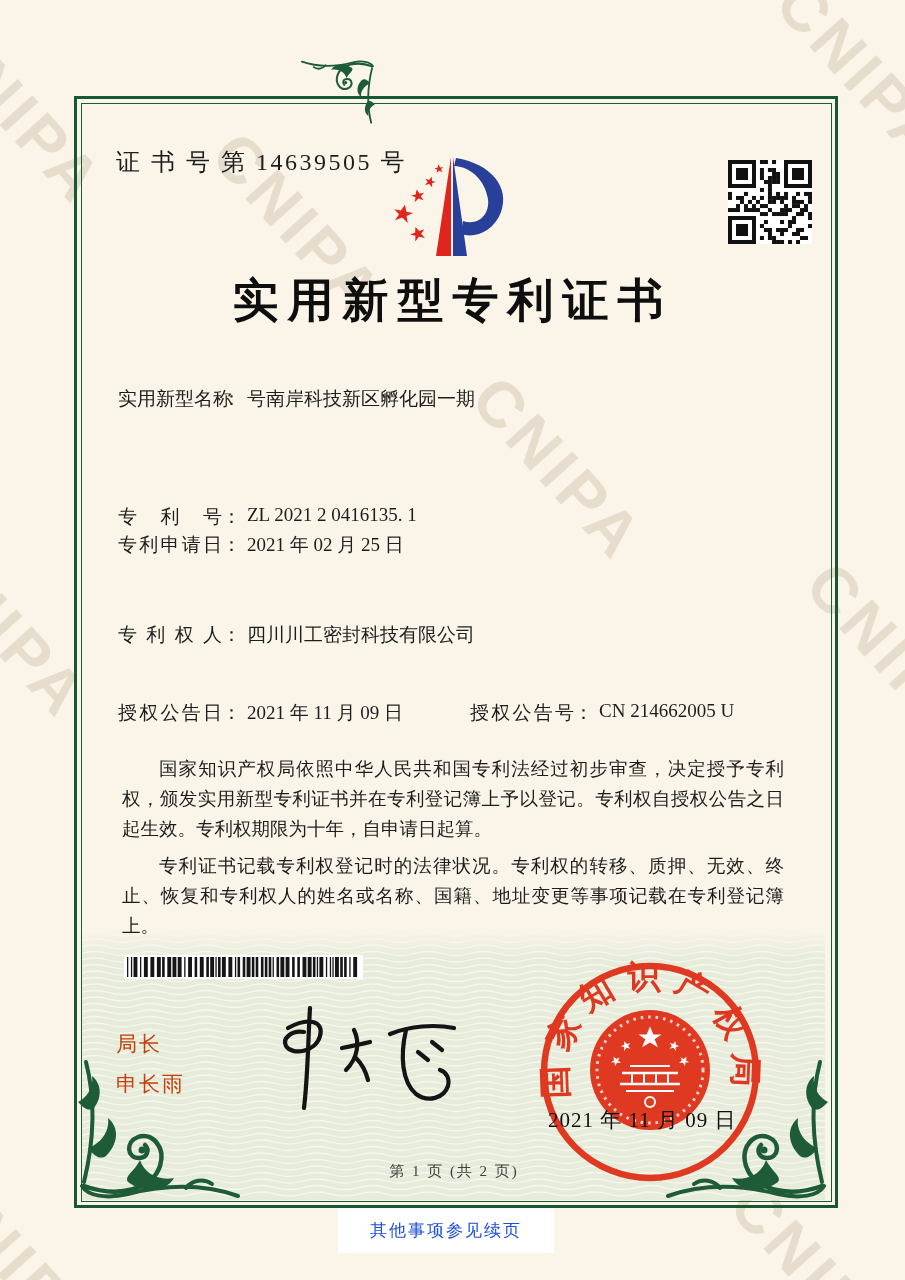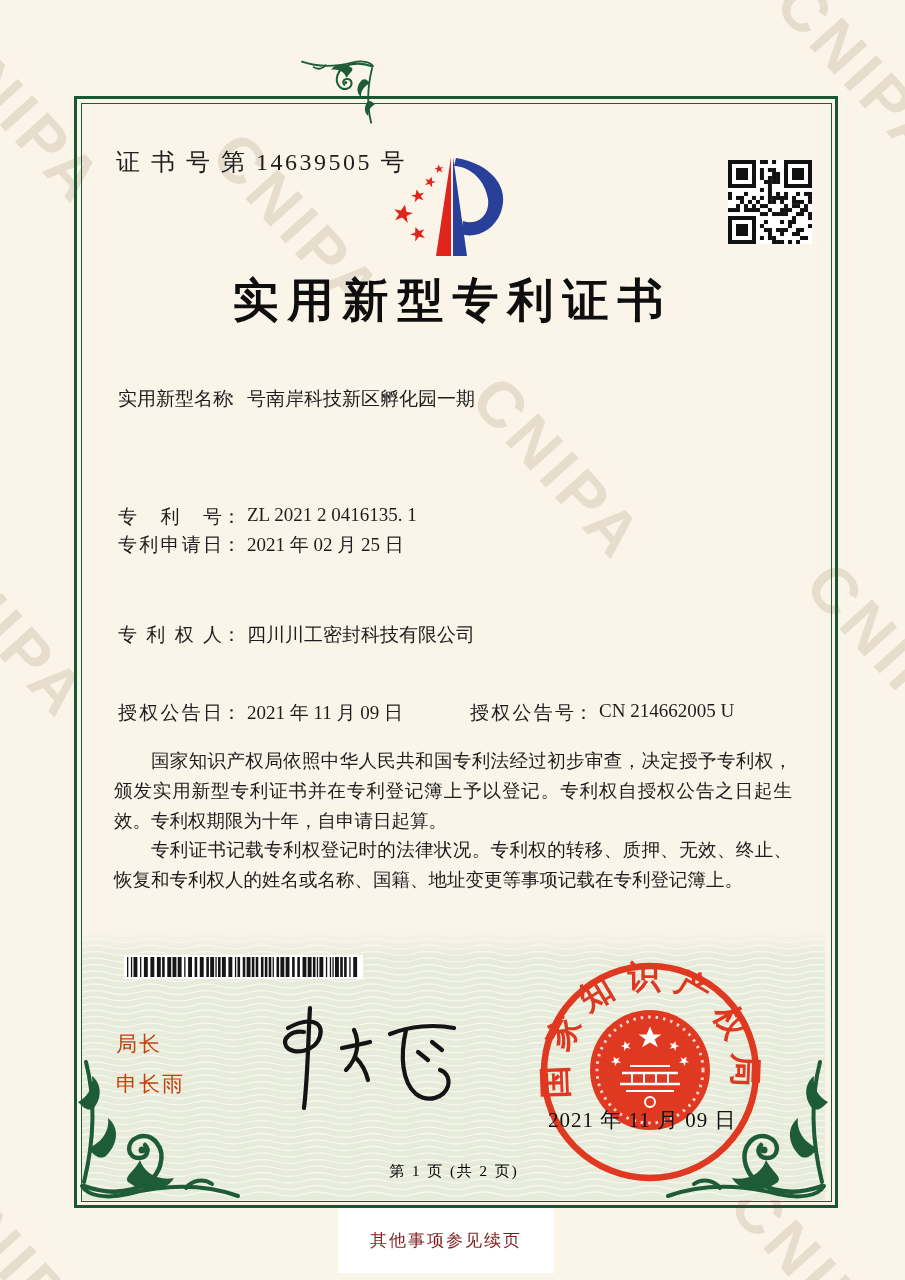--- a/index.html
+++ b/index.html
@@ -27,34 +27,34 @@
   
   .row{position:absolute;left:118px;font-size:19px;white-space:nowrap;z-index:3;}
   .flabel{display:inline-block;width:104px;text-align:justify;text-align-last:justify;vertical-align:top;}
   .fcolon{vertical-align:top;}
   .fvalue{margin-left:6px;vertical-align:top;}
   .row-addr .fvalue{display:inline-block;width:548px;white-space:normal;line-height:30px;}
   .grant-pair2{position:absolute;left:352px;top:0;}
   
   .body-text{position:absolute;left:114px;top:747px;width:678px;font-size:18.5px;line-height:29.8px;
              text-align:justify;z-index:3;}
-  .body-text p{margin:0;text-indent:2em;}
+  .body-text p{margin:8px;text-indent:2em;}
   
   .barcode{position:absolute;left:124px;top:955px;background:#fff;padding:2px 3px;z-index:3;line-height:0;}
   .sig-title,.sig-name{position:absolute;left:116px;font-size:21px;letter-spacing:2px;color:#c2410c;
       font-family:"Liberation Sans","DejaVu Sans",sans-serif;z-index:3;}
   .sig-title{top:1030px;} .sig-name{top:1070px;}
   .signature{position:absolute;left:258px;top:1000px;z-index:3;}
   .seal{position:absolute;left:534px;top:956px;z-index:6;opacity:.95;}
   .seal-date{position:absolute;left:548px;top:1106px;font-size:21px;letter-spacing:1px;color:#0f0f0f;
              z-index:7;white-space:nowrap;}
   .page-info{position:absolute;left:80px;top:1162px;width:748px;text-align:center;font-size:15px;
-             letter-spacing:2px;color:#000000;z-index:3;}
-  .note{position:absolute;left:338px;top:1208px;width:200px;padding:21px 8px;background:#fff;text-align:center;
-        font-size:17px;letter-spacing:2px;color:#7f1d1d;z-index:6;}
+             letter-spacing:2px;color:#404040;z-index:3;}
+  .note{position:absolute;left:338px;top:1208px;width:200px;padding:11px 8px;background:#fff;text-align:center;
+        font-size:17px;letter-spacing:2px;color:#1d4ed8;z-index:6;}
   .orn{position:absolute;z-index:7;pointer-events:none;}
   .orn-bl{transform:scaleX(-1);}
   .orn-top{transform:scaleY(-1);}
   .hidden-defs{position:absolute;width:0;height:0;overflow:hidden;}
 </style>
 </head>
 <body>
 
 <div class="page">
 

